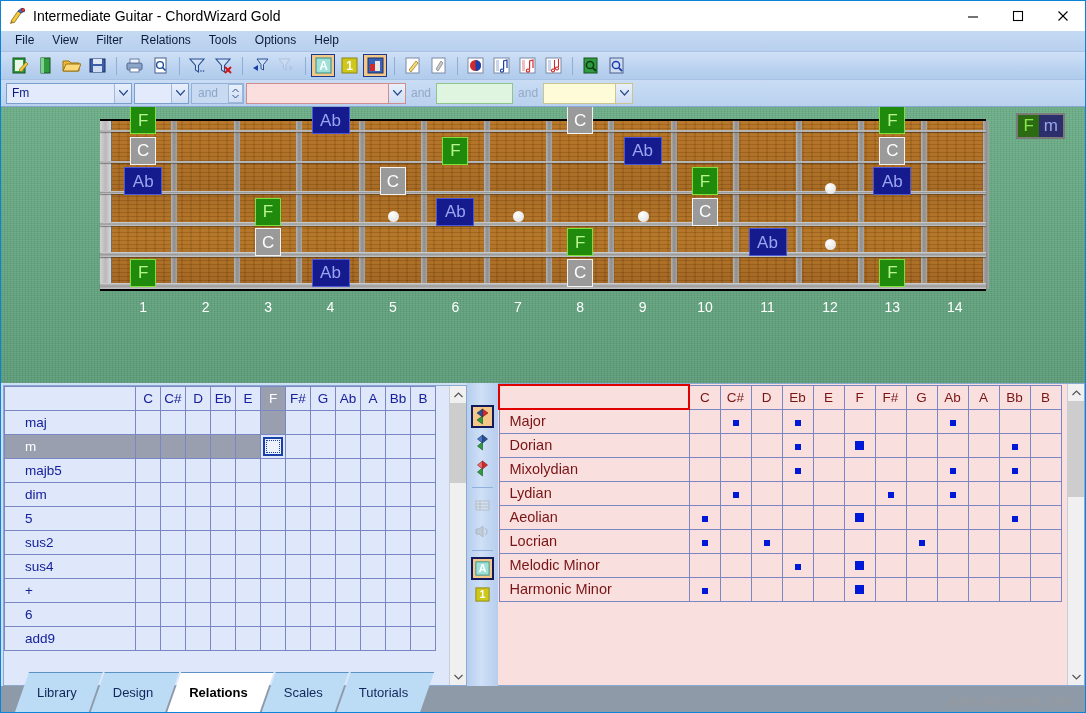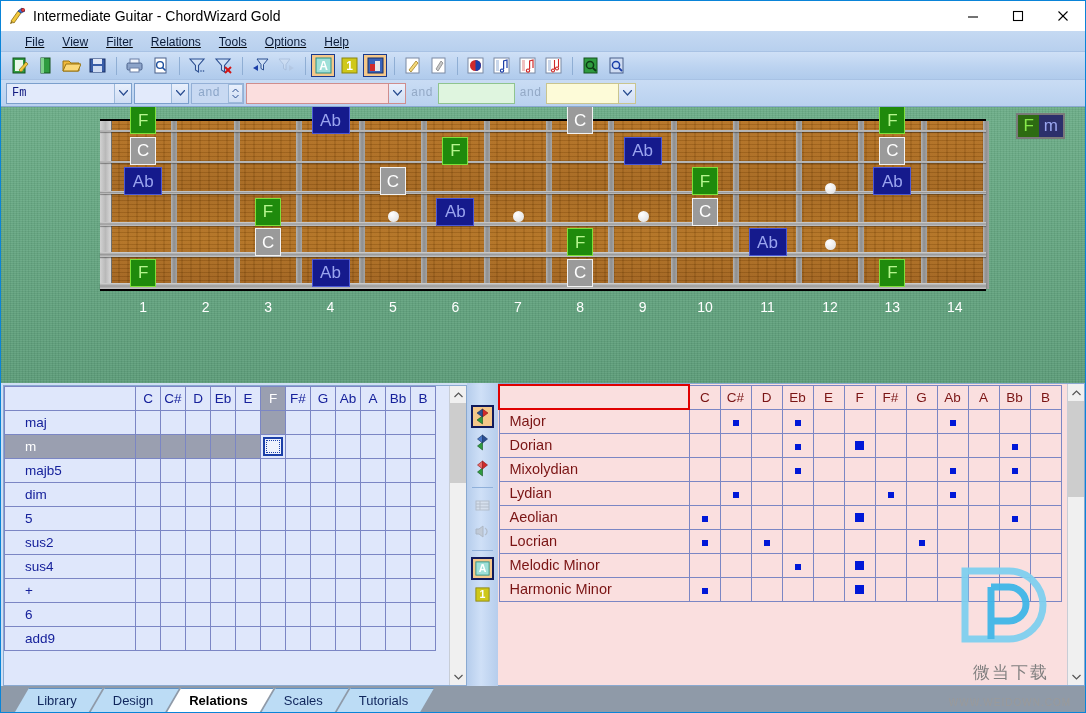--- a/index.html
+++ b/index.html
@@ -36,23 +36,22 @@
   .winbtn {
     width: 45px; height: 30px; display: flex; align-items: center; justify-content: center;
     font-size: 12px; color: #000; background: transparent;
   }
   .winbtn svg { display: block; }
 
   
   .menubar {
     height: 21px; flex: 0 0 21px;
     background: linear-gradient(to bottom,#c5d9f2 0%,#b8d0ee 100%);
-    display: flex; align-items: flex-end; padding-left: 15px;
+    display: flex; align-items: flex-start; padding-left: 5px;
     border-bottom: 1px solid #a8c2e4;
-    text-decoration: underline;
   }
   .menu-item {
     font-size: 12px; color: #0b1c3a; padding: 2px 9px; white-space: nowrap;
   }
 
   
   .toolbar {
     height: 28px; flex: 0 0 28px;
     background: linear-gradient(to bottom,#cfe0f6 0%,#bcd3f0 55%,#b0cbec 100%);
     display: flex; align-items: center; padding-left: 6px;
@@ -67,21 +66,20 @@
     background: #f5c88a; border: 1px solid #1a3a8c;
   }
   .tb-sep { width: 1px; height: 18px; background: #8faed4; margin: 0 5px; }
 
   
   .filterbar {
     height: 27px; flex: 0 0 27px;
     background: linear-gradient(to bottom,#c9dcf4 0%,#b9d1ef 100%);
     display: flex; align-items: center; padding-left: 5px; gap: 2px;
     border-bottom: 1px solid #8aa9d0;
-    font-family: Liberation Mono, monospace;
   }
   .combo {
     height: 21px; border: 1px solid #7b9fcc; background: #e2eafb;
     display: flex; align-items: center; position: relative;
   }
   .combo .val {
     font-size: 12px; color: #101a80; padding-left: 5px; flex: 1;
     white-space: nowrap; overflow: hidden;
   }
   .combo .arrow {
@@ -237,21 +235,21 @@
   }
   .rail-btn.active { background: #f5c88a; border: 2px solid #101a5c; }
   .rail-sep { width: 21px; height: 1px; background: #8fb0da; margin: 4px 0 3px; }
 
   
   .tabstrip {
     flex: 0 0 26px; height: 26px; position: relative;
     background: #8f9aa8; display: flex; align-items: flex-end; padding-left: 14px;
   }
   .tab {
-    position: relative; height: 24px; display: flex; align-items: center;
+    position: relative; height: 40px; display: flex; align-items: center;
     padding: 0 26px 0 22px; font-size: 13px; color: #10265c;
     background: #bcdcf5; margin-right: -12px;
     clip-path: polygon(14px 0, 100% 0, calc(100% - 14px) 100%, 0 100%);
     border-top: 1px solid #5d90c4;
   }
   .tab.active {
     background: #ffffff; font-weight: bold; color: #000; z-index: 5;
   }
 
   
@@ -1007,25 +1005,17 @@
 
   <div class="tabstrip" id="tabstrip">
       <div class="tab">Library</div>
       <div class="tab">Design</div>
       <div class="tab active">Relations</div>
       <div class="tab">Scales</div>
       <div class="tab">Tutorials</div>
     </div>
 
 
-  <div class="wm">
-    <svg width="120" height="96" viewBox="0 0 120 96">
-      <path d="M14 10 H58 a34 34 0 0 1 0 68 H14 Z" fill="none" stroke="#7fd0ef" stroke-width="7"></path>
-      <path d="M40 26 H58 a17 17 0 0 1 0 34 H40" fill="none" stroke="#3fb6e8" stroke-width="7"></path>
-      <path d="M40 26 V78" fill="none" stroke="#3fb6e8" stroke-width="7"></path>
-    </svg>
-    <div class="wm-txt">微当下载</div>
-  </div>
   <div style="position:absolute;right:14px;bottom:4px;z-index:20">
     <div class="wm-sub">WWW.WEIDOWN.COM</div>
   </div>
 
 </div>
 
 </body></html>

